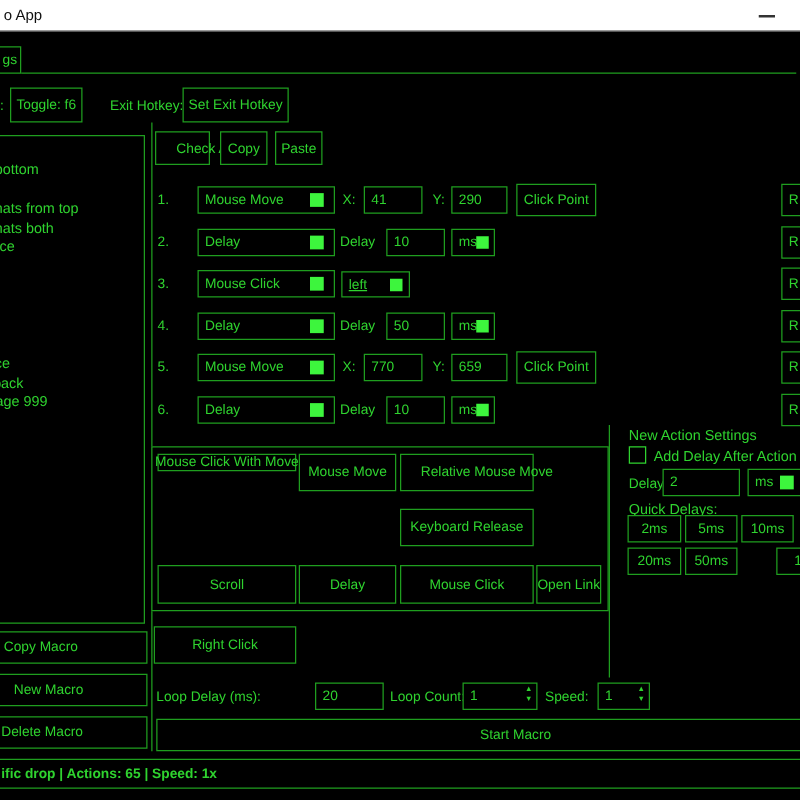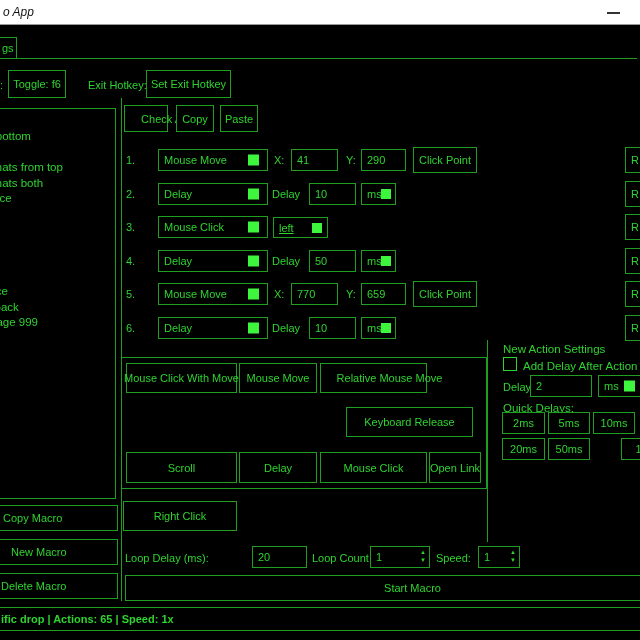--- a/index.html
+++ b/index.html
@@ -11,21 +11,21 @@
   }
   *{margin:0;padding:0;box-sizing:border-box;}
   html,body{background:#111;}
   .screen{
     position:relative;width:640px;height:640px;background:var(--bg);
     overflow:hidden;font-family:"Liberation Sans",sans-serif;font-size:11px;
   }
   .abs{position:absolute;}
   .titlebar{
     position:absolute;left:0;top:0;width:640px;height:25px;background:#ffffff;
-    border-bottom:1px solid #9a9a9a;color:#111;display:flex;align-items:center;font-style:italic;
+    border-bottom:1px solid #9a9a9a;color:#111;display:flex;align-items:center;
   }
   .title-text{position:absolute;left:3px;top:5px;font-size:12px;color:#111;white-space:nowrap;}
   .min-btn{position:absolute;left:598px;top:0;width:30px;height:25px;display:flex;align-items:center;justify-content:center;}
   .min-glyph{width:13px;height:2px;background:#333;}
   .lbl{color:var(--tx);white-space:nowrap;line-height:14px;}
   .btn{
     border:1px solid var(--bd);background:var(--bg);color:var(--tx);
     display:flex;align-items:center;justify-content:center;white-space:nowrap;
   }
   .btn-left{justify-content:flex-start;}
@@ -198,25 +198,25 @@
   <div class="dd" style="left:361px;top:317px;width:35px;height:22px;">
     <span>ms</span>
     <span class="sq small"></span>
   </div>
   <div class="btn abs btn-left" style="left:625px;top:315px;width:30px;height:26px;padding-left:5px;">
       <span>R</span>
     </div>
 
   <div class="panel" style="left:121px;top:357px;width:366px;height:132px;"></div>
 
-  <div class="btn abs" style="left:126px;top:363px;width:111px;height:30px;text-align:center;">Mouse Click With Move</div>
+  <div class="btn abs" style="left:126px;top:363px;width:111px;height:14px;text-align:center;">Mouse Click With Move</div>
   <div class="btn abs" style="left:239px;top:363px;width:78px;height:30px;">Mouse Move</div>
   <div class="btn abs" style="left:320px;top:363px;width:107px;height:30px;padding-left:32px;">Relative Mouse Move</div>
 
-  <div class="btn abs" style="left:320px;top:407px;width:127px;height:30px;margin-left:26px;">Keyboard Release</div>
+  <div class="btn abs" style="left:320px;top:407px;width:107px;height:30px;">Keyboard Release</div>
 
   <div class="btn abs" style="left:126px;top:452px;width:111px;height:31px;">Scroll</div>
   <div class="btn abs" style="left:239px;top:452px;width:78px;height:31px;">Delay</div>
   <div class="btn abs" style="left:320px;top:452px;width:107px;height:31px;">Mouse Click</div>
   <div class="btn abs" style="left:429px;top:452px;width:52px;height:31px;">Open Link</div>
 
   <div class="btn abs" style="left:123px;top:501px;width:114px;height:30px;">Right Click</div>
 
   <div class="vline" style="left:487px;top:340px;width:1px;height:202px;"></div>
   <div class="lbl abs" style="left:503px;top:342px;font-size:11.5px;">New Action Settings</div>

